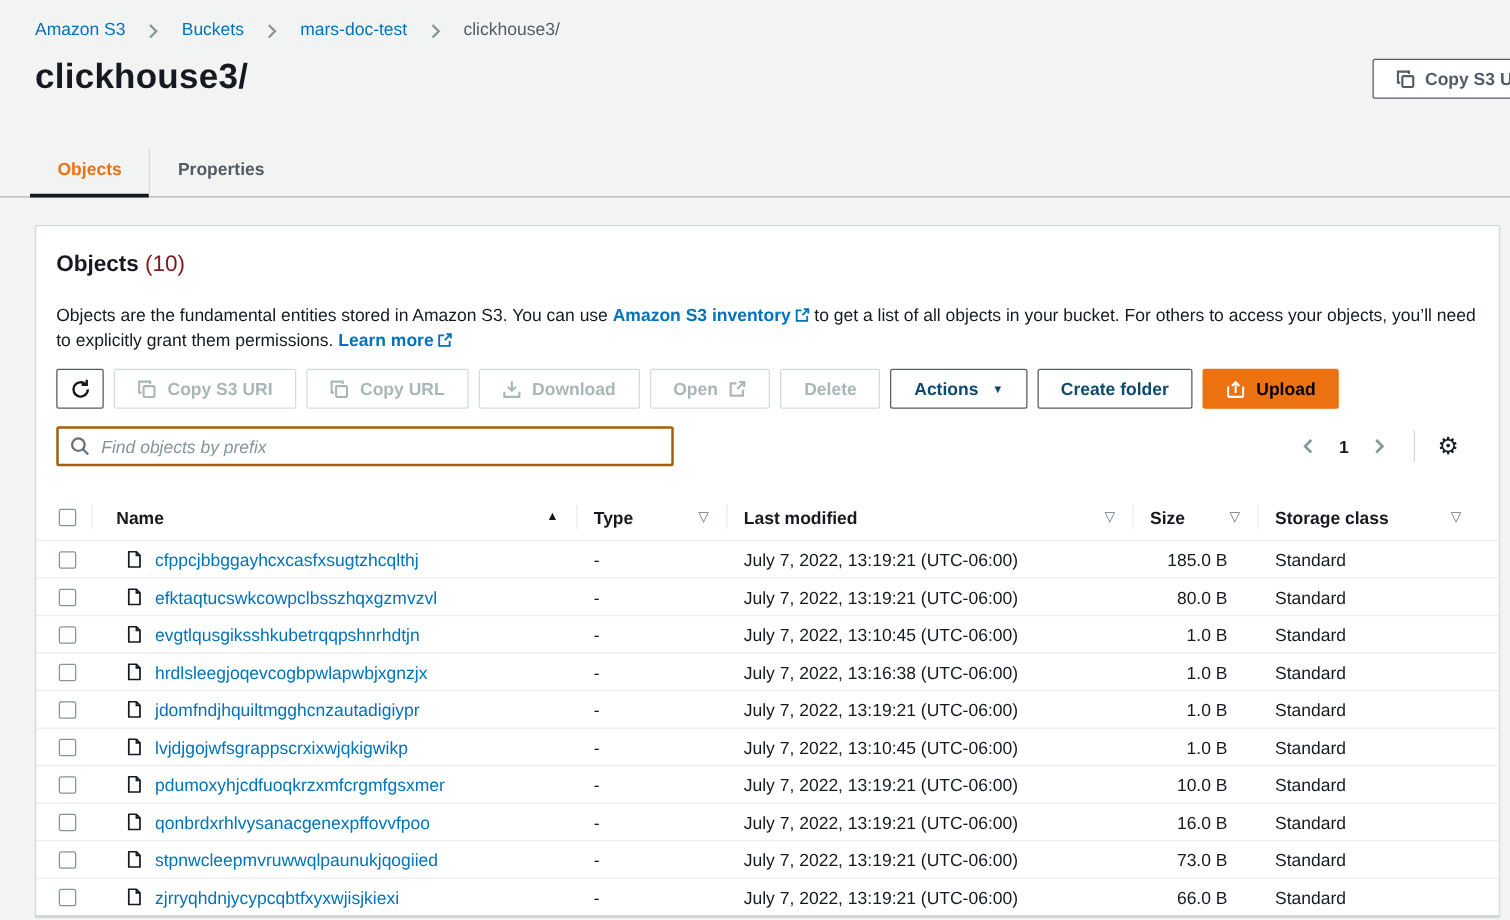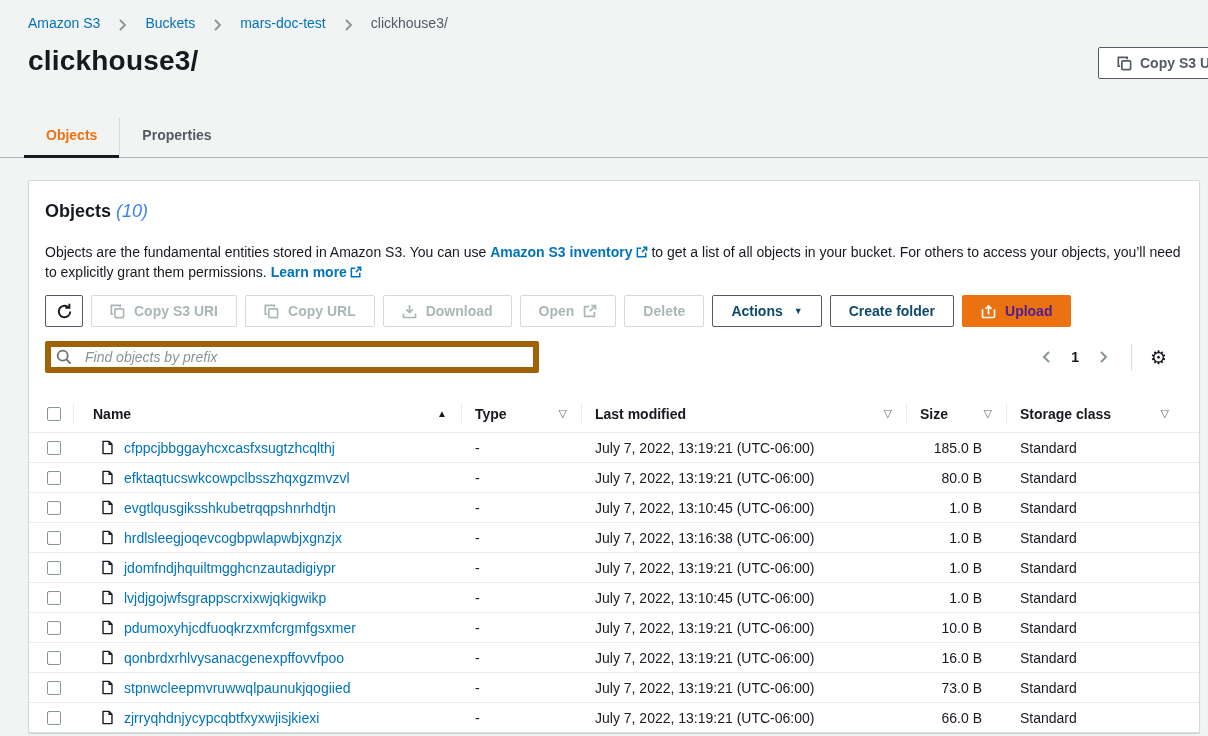--- a/index.html
+++ b/index.html
@@ -34,41 +34,41 @@
   
   .panel {
     margin:22px 8px 0 28px; background:#fff;
     border:1px solid #d5dbdb; border-radius:1px;
     box-shadow:0 1px 1px 0 rgba(0,28,36,.15);
     padding:20px 0 0 0;
   }
   .panel-pad { padding:0 16px; }
   .panel-heading { font-size:18px; }
   .panel-heading .h-title { font-weight:bold; color:#16191f; }
-  .panel-heading .h-count { color:#3b82f6; font-weight:normal;font-style:italic; }
+  .panel-heading .h-count { color:#7f1d1d; font-weight:normal; }
   .panel-desc { margin-top:20px; line-height:20px; color:#16191f; max-width:1145px; }
   .inline-link { color:#0073bb; font-weight:bold; text-decoration:none; cursor:pointer; white-space:nowrap; }
   .ext-icon { display:inline-block; vertical-align:-1px; margin-left:3px; color:#0073bb; }
   
   .toolbar { display:flex; align-items:center; gap:8px; margin-top:13px; }
   .btn {
     height:32px; padding:0 18px; border-radius:2px; font-weight:bold; font-size:14px;
     background:#fff; display:inline-flex; align-items:center; gap:9px; cursor:pointer;
     font-family:inherit;
   }
   .btn-normal { border:1px solid #545b64; color:#0c4a6e; }
   .btn-disabled { border:1px solid #d5dbdb; color:#aab7b8; cursor:default; }
-  .btn-primary { background:#ec7211; border:1px solid #ec7211; color:#4c1d95; }
+  .btn-primary { background:#ec7211; border:1px solid #ec7211; color:#000000; }
   .btn-refresh { width:38px; padding:0; justify-content:center; }
   .caret { font-size:9px; line-height:1; margin-left:2px; }
   
   .search-row { display:flex; align-items:center; justify-content:space-between; margin-top:14px; }
   .search-wrap { position:relative; width:494px; }
   .search-input {
-    width:100%; height:32px; border:6px solid #a16207; border-radius:2px;
+    width:100%; height:32px; border:2px solid #a16207; border-radius:2px;
     padding:0 10px 0 34px; font-size:14px; font-style:italic; color:#16191f;
     font-family:inherit; background:#fff; outline:none;
   }
   .search-input::placeholder { color:#879596; font-style:italic; }
   .search-icon { position:absolute; left:11px; top:8px; }
   .pager { display:flex; align-items:center; gap:4px; padding-right:12px; }
   .pg-btn { background:none; border:none; padding:4px 8px; display:inline-flex; cursor:pointer; }
   .pg-num { font-weight:bold; font-size:14px; color:#16191f; padding:0 8px; }
   .pg-divider { width:1px; height:26px; background:#d5dbdb; margin:0 10px; }
   .gear-btn { background:none; border:none; font-size:19px; color:#16191f; cursor:pointer; line-height:1; padding:2px 4px; }

